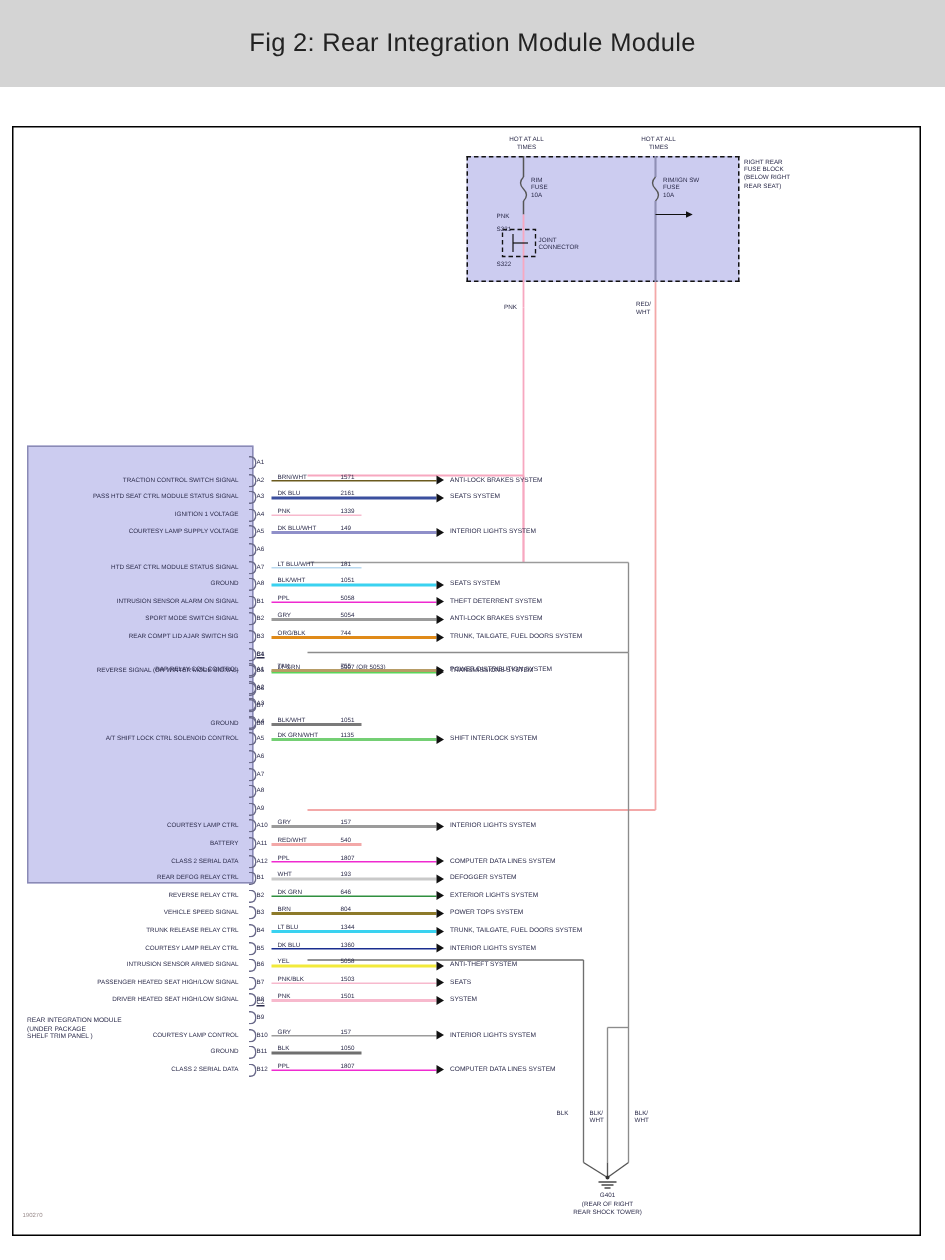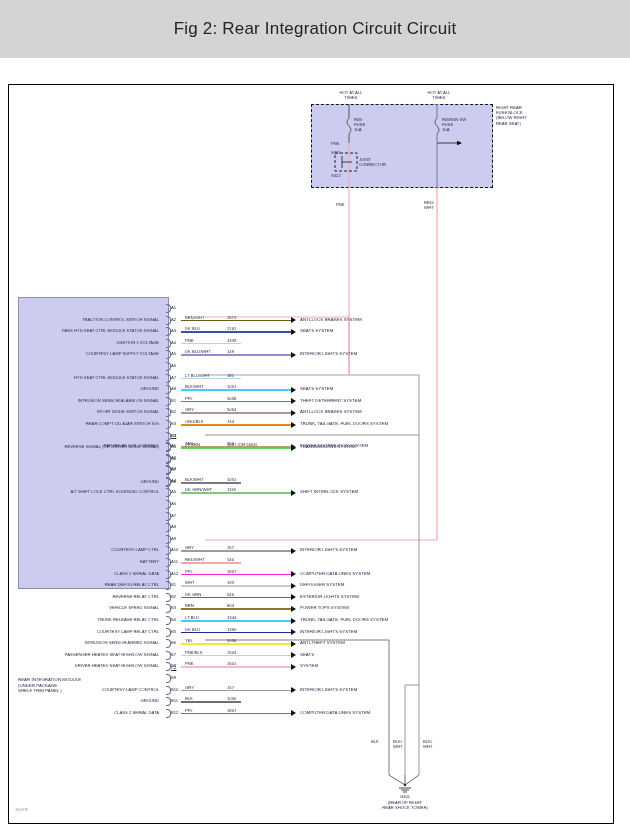--- a/index.html
+++ b/index.html
@@ -38,21 +38,21 @@
     background:#ccccf0;border:1.3px dashed #111;box-sizing:border-box;
   }
   #modname{position:absolute;left:9px;top:592px;font-size:4.4px;color:#2b2b4a;line-height:5.6px;white-space:pre;}
   #figid{position:absolute;left:6px;top:722px;font-size:4px;color:#9a8d8d;}
   svg{position:absolute;left:0;top:0;overflow:visible;}
 </style>
 </head>
 <body>
 
 <div id="header">
-  <div id="header-title">Fig 2: Rear Integration Circuit Circuit</div>
+  <div id="header-title">Fig 2: Rear Integration Module Module</div>
 </div>
 
 <div id="sheet">
 
   <div id="module"></div>
 
   <div id="fuseblock"></div>
 
   <svg id="canvas" viewBox="0 0 606 740">
     <defs>

